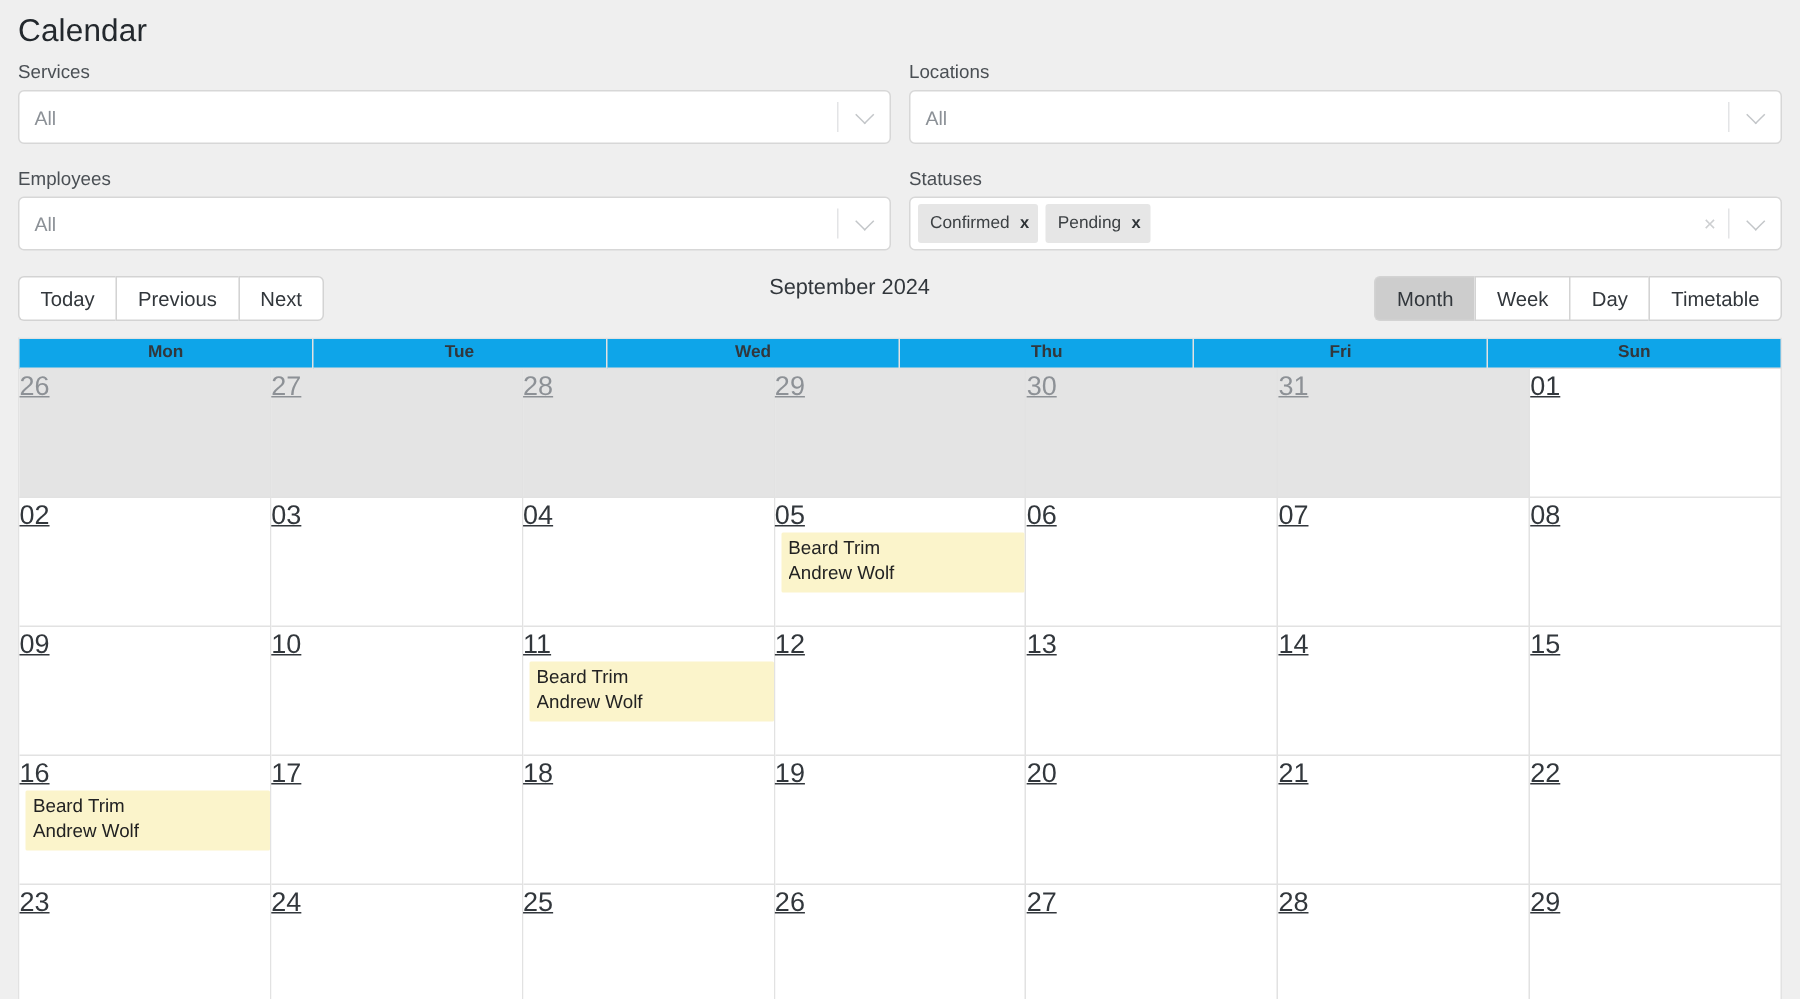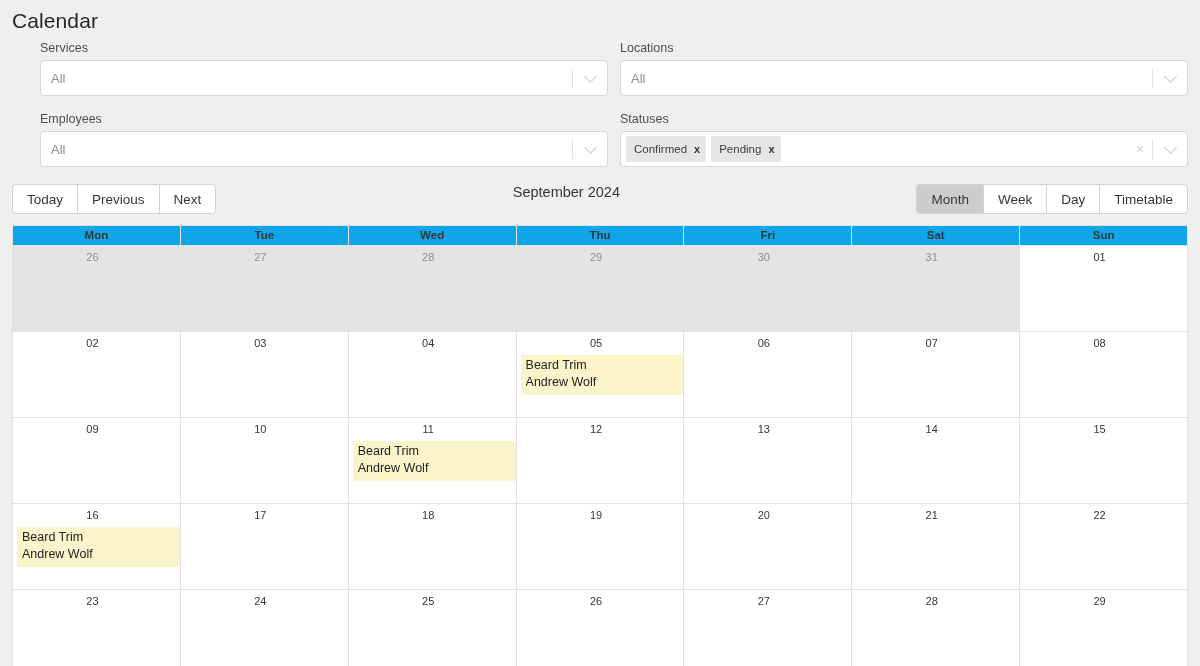--- a/index.html
+++ b/index.html
@@ -22,21 +22,20 @@
     font-weight: 400;
     color: #23282d;
     letter-spacing: .1px;
   }
 
   
   .filters {
     position: absolute;
     left: 0; top: 40px;
     width: 1200px;
-    padding-left: 28px;
   }
   .filter-row { display: flex; gap: 12px; padding: 0 12px; }
   .filter-col { flex: 1 1 0; min-width: 0; }
   .filter-col .f-label {
     font-size: 12.5px;
     color: #4a4f54;
     line-height: 16px;
     margin: 0 0 4px 0;
     display: block;
   }
@@ -180,25 +179,26 @@
     min-width: 0;
     height: 86px;
     border-right: 1px solid #e2e2e2;
     border-bottom: 1px solid #e2e2e2;
     background: #fff;
     position: relative;
     padding-top: 3px;
   }
   .cell.other { background: #e4e4e4; }
   .cell .daynum {
-    text-align: center;
-    font-size: 11px;
+    text-align: left;
+    font-size: 18px;
     color: #32373c;
     padding: 0 8px 0 0;
     line-height: 16px;
+    text-decoration: underline;
   }
   .cell.other .daynum { color: #8d9196; }
 
   .event {
     margin: 4px 0 0 4px;
     background: #fbf4cb;
     padding: 2px 5px 4px 5px;
     line-height: 17px;
     border-radius: 1px;
   }
@@ -302,21 +302,20 @@
     </div>
   </div>
 
   <div class="cal">
     <div class="cal-head">
       <div class="hc">Mon</div>
       <div class="hc">Tue</div>
       <div class="hc">Wed</div>
       <div class="hc">Thu</div>
       <div class="hc">Fri</div>
-      <div class="hc">Sat</div>
       <div class="hc">Sun</div>
     </div>
     <div id="weeks-container">
         <div class="cal-row">
           <div class="cell other">
             <div class="daynum">26</div>
           </div>
           <div class="cell other">
             <div class="daynum">27</div>
           </div>

